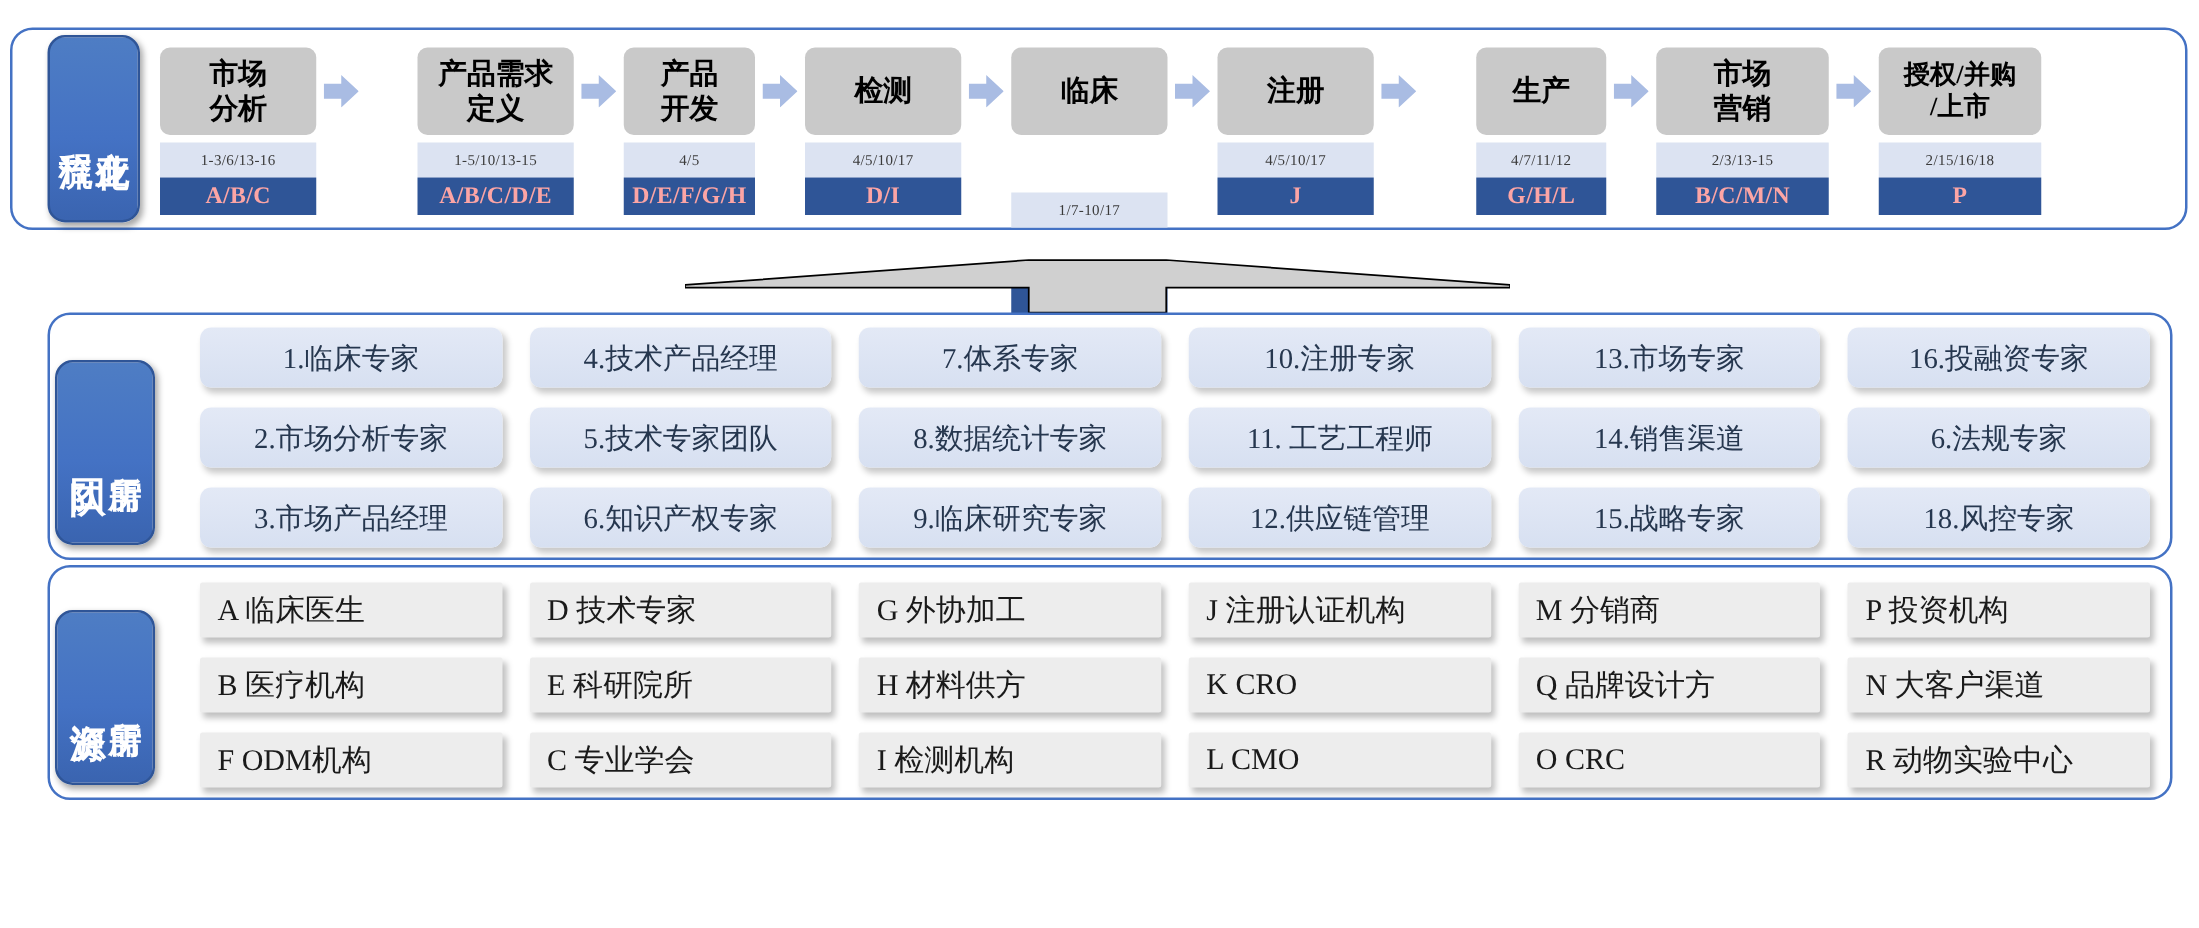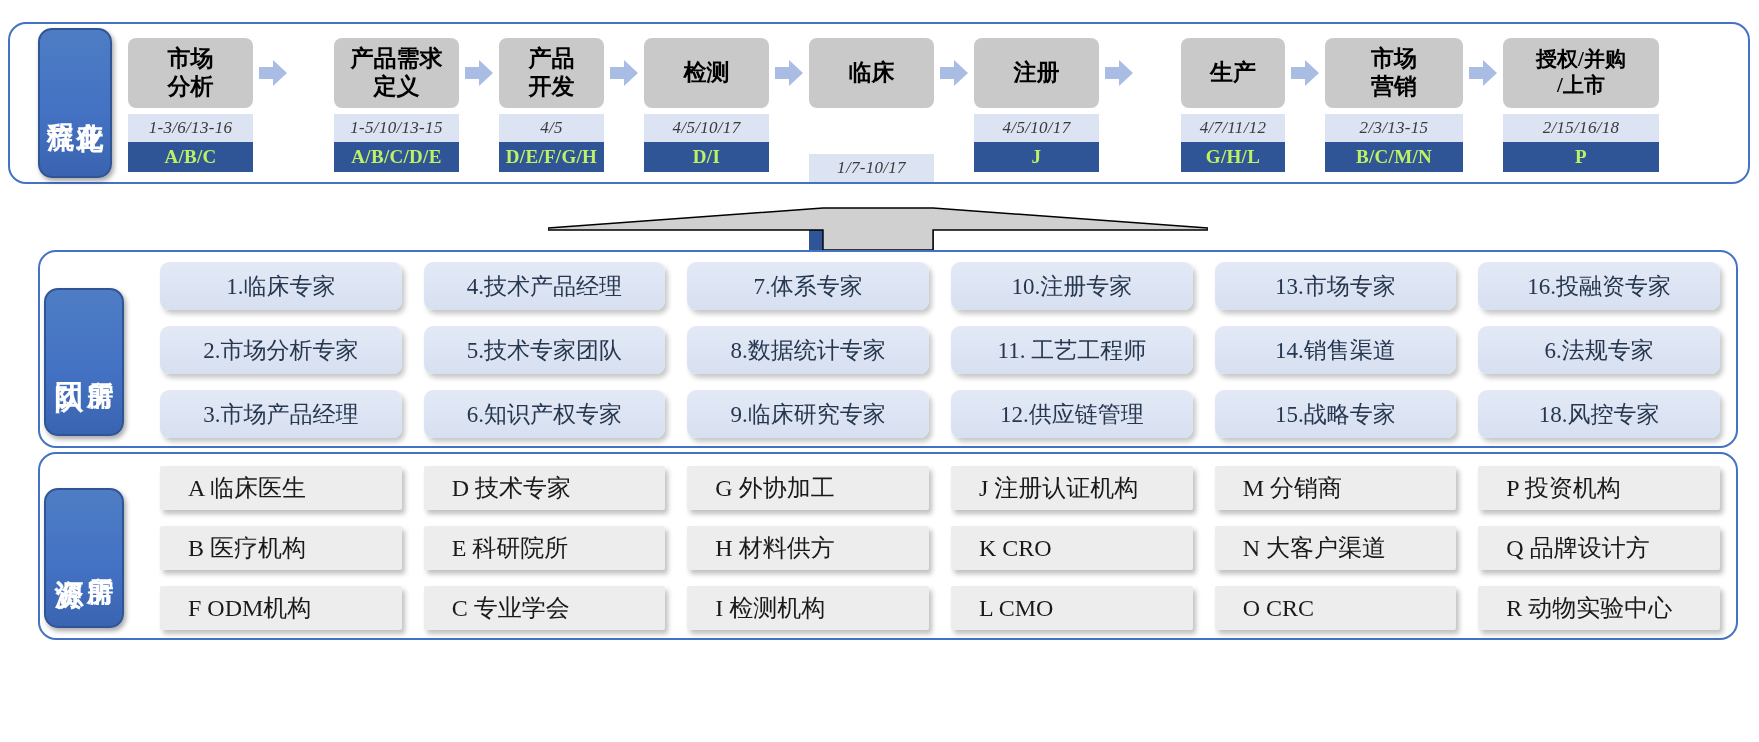--- a/index.html
+++ b/index.html
@@ -75,34 +75,33 @@
     align-items: center;
     justify-content: center;
     text-align: center;
     height: 70px;
     box-sizing: border-box;
     padding: 2px 4px;
   }
   .stage-mid {
     background: #DCE3F2;
     color: #3A3A3A;
-    font-size: 17px;
+    font-size: 12px;
     font-weight: 400;
     height: 28px;
     display: flex;
     align-items: center;
     justify-content: center;
     margin-top: 6px;
     letter-spacing: 0.3px;
     font-family: "Liberation Serif", "DejaVu Serif", serif;
-    font-style: italic;
   }
   .stage-bot {
     background: #2F5597;
-    color: #bef264;
+    color: #fca5a5;
     font-size: 19px;
     font-weight: 700;
     height: 30px;
     display: flex;
     align-items: center;
     justify-content: center;
     letter-spacing: 0.3px;
   }
   .arrow-sep {
     width: 40px;
@@ -158,21 +157,21 @@
     background: #EDEDED;
     border-radius: 2px;
     box-shadow: 3px 4px 5px rgba(0,0,0,0.25);
     color: #1a1a1a;
     font-size: 24px;
     height: 44px;
     display: flex;
     align-items: center;
     justify-content: flex-start;
     box-sizing: border-box;
-    padding: 0 28px;
+    padding: 0 14px;
     white-space: nowrap;
   }
 </style>
 </head>
 <body>
 
 <div class="panel" id="process-panel" style="left:8px; top:22px; width:1742px; height:162px;"></div>
 
 <div class="blue-tag" style="left:38px; top:28px; width:74px; height:150px;">
   <div class="vcols">
@@ -264,21 +263,21 @@
     <div class="stage-title">市场<br>营销</div>
     <div class="stage-mid">2/3/13-15</div>
     <div class="stage-bot">B/C/M/N</div>
   </div>
   <div class="arrow-sep">
     <svg class="arrow-glyph" viewBox="0 0 28 26">
       <polygon points="0,7 14,7 14,0 28,13 14,26 14,19 0,19" fill="#A9BCE3"></polygon>
     </svg>
   </div>
 
-  <div class="stage" style="width:156px;">
+  <div class="stage" style="width:130px;">
     <div class="stage-title" style="font-size:21px;">授权/并购<br>/上市</div>
     <div class="stage-mid">2/15/16/18</div>
     <div class="stage-bot">P</div>
   </div>
 </div>
 
 <svg id="funnel" style="left:548px; top:204px; width:660px; height:48px;" viewBox="0 0 660 48" preserveAspectRatio="none">
   <polygon points="0,24 275,4 385,4 660,24 660,26 385,26 385,46 275,46 275,26 0,26" fill="#D0D0D0" stroke="#000000" stroke-width="1.4"></polygon>
 </svg>
 
@@ -325,21 +324,21 @@
   <div class="res-chip">A 临床医生</div>
   <div class="res-chip">D 技术专家</div>
   <div class="res-chip">G 外协加工</div>
   <div class="res-chip">J 注册认证机构</div>
   <div class="res-chip">M 分销商</div>
   <div class="res-chip">P 投资机构</div>
   <div class="res-chip">B 医疗机构</div>
   <div class="res-chip">E 科研院所</div>
   <div class="res-chip">H 材料供方</div>
   <div class="res-chip">K   CRO</div>
+  <div class="res-chip">Q 品牌设计方</div>
   <div class="res-chip">N 大客户渠道</div>
-  <div class="res-chip">Q 品牌设计方</div>
   <div class="res-chip">F ODM机构</div>
   <div class="res-chip">C 专业学会</div>
   <div class="res-chip">I 检测机构</div>
   <div class="res-chip">L   CMO</div>
   <div class="res-chip">O   CRC</div>
   <div class="res-chip">R 动物实验中心</div>
 </div>
 
 </body></html>

